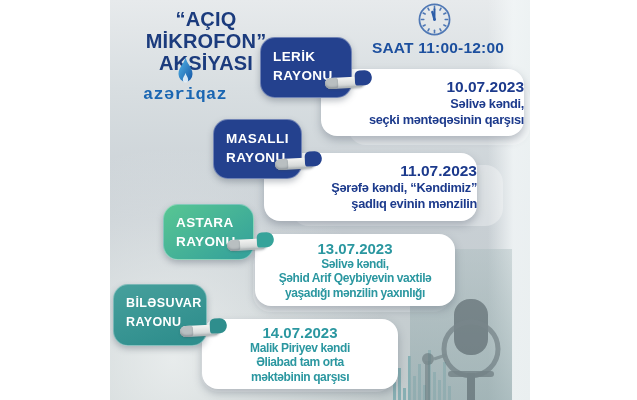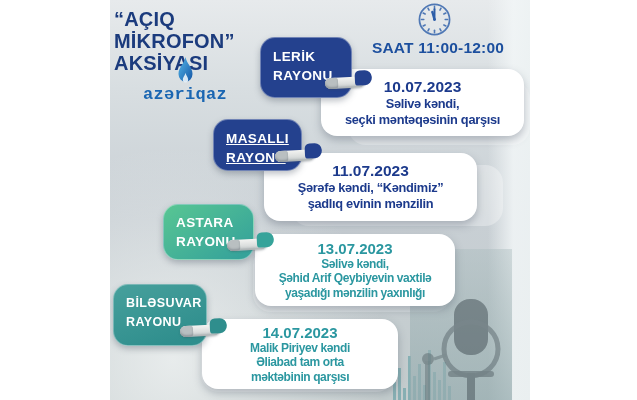--- a/index.html
+++ b/index.html
@@ -10,21 +10,21 @@
   
   .poster {
     position:absolute; left:110px; top:0; width:420px; height:400px; overflow:hidden;
     background:
       linear-gradient(90deg, rgba(255,255,255,0) 0%, rgba(255,255,255,0) 90%, rgba(242,246,247,.85) 96%, rgba(238,243,244,.9) 100%),
       radial-gradient(circle at 15% 90%, rgba(238,241,241,.85) 0%, rgba(238,241,241,0) 42%),
       linear-gradient(180deg, #e7eaec 0%, #d8dee1 22%, #c8cfd4 55%, #c3cccd 100%);
   }
 
   
-  .title { position:absolute; left:4px; top:8px; width:184px; text-align:left;
+  .title { position:absolute; left:4px; top:8px; width:184px; text-align:center;
            color:var(--title-navy); font-weight:bold; font-size:20px; line-height:22px; letter-spacing:.2px; }
 
   
   .clock { position:absolute; left:307px; top:2px; width:35px; height:35px; }
 
   
   .time-label { position:absolute; left:248px; top:39px; width:160px; text-align:center;
                 color:var(--saat-navy); font-weight:bold; font-size:15.5px; letter-spacing:.2px; }
 
   
@@ -33,21 +33,21 @@
   .logo-text { color:var(--logo-blue); font-weight:bold; font-size:17px; letter-spacing:.3px; margin-top:-1px;font-family:Liberation Mono, monospace; }
 
   
   .badge { position:absolute; border-radius:15px; color:#ffffff; font-weight:bold;
            font-size:13.5px; line-height:19px; letter-spacing:.4px; padding:9px 8px 0 12px;
            box-shadow:0 3px 6px rgba(70,80,95,.35); border:1px solid rgba(255,255,255,.35); }
   .b-navy  { background:var(--navy-badge); }
   .b-green { background:linear-gradient(145deg, var(--green-badge-light) 0%, var(--green-badge-dark) 90%); }
   .b-teal  { background:linear-gradient(160deg, var(--teal-badge-light) 0%, var(--teal-badge) 85%); }
   .badge-1 { left:150px; top:37px;  width:92px; height:61px; }
-  .badge-2 { left:103px; top:119px; width:89px; height:52px;text-decoration:underline; }
+  .badge-2 { left:103px; top:119px; width:89px; height:60px; }
   .badge-3 { left:53px;  top:204px; width:91px; height:56px; padding-top:8px; }
   .badge-4 { left:3px;   top:284px; width:94px; height:62px; font-size:12.5px; }
 
   
   .mic-icon { position:absolute; right:-21px; bottom:7px; width:47px; height:16px; transform:rotate(-3deg); }
   .mic-handle { position:absolute; left:0; top:3px; width:40px; height:11px; border-radius:7px;
                 background:linear-gradient(180deg,#f4f4f2 0%, #d2d6d6 80%);
                 box-shadow:inset 0 -2px 2px rgba(60,70,80,.25), 0 1px 2px rgba(60,70,80,.3); }
   .mic-cap { position:absolute; left:0; top:3px; width:13px; height:11px; border-radius:6px 3px 3px 6px;
              background:#b9bfc1; box-shadow:inset 0 -2px 2px rgba(60,70,80,.3); }
@@ -65,21 +65,21 @@
 
   
   .card { position:absolute; background:#ffffff; border-radius:16px;
           box-shadow:0 4px 9px rgba(85,95,110,.38);
           display:flex; flex-direction:column; justify-content:center; align-items:center;
           text-align:center; font-weight:bold; }
   .card-1 { left:211px; top:69px;  width:203px; height:67px; }
   .card-2 { left:154px; top:153px; width:213px; height:68px; }
   .card-3 { left:117px; top:234px; width:200px; height:72px; }
   .card-4 { left:64px;  top:319px; width:196px; height:70px; }
-  .t-navy { color:var(--navy-text); }
+  .t-navy { color:var(--navy-text);align-items:flex-end; }
   .t-teal { color:var(--teal-text);margin-left:28px; }
   .card .date { font-size:15.5px; line-height:18px; }
   .card .loc  { font-size:12.8px; line-height:16px; letter-spacing:-.3px; white-space:nowrap; }
   .card-3 .date, .card-4 .date { font-size:15px; line-height:17px; }
   .card-3 .loc, .card-4 .loc { font-size:12px; line-height:14.5px; letter-spacing:-.4px; }
 
   
   .mic-photo { position:absolute; left:300px; top:249px; width:102px; height:151px;
                background:linear-gradient(180deg, rgba(168,186,188,.40) 0%, rgba(150,172,175,.72) 100%); }
   .studio-mic { position:absolute; left:10px; top:48px; width:88px; height:103px; opacity:.55; }

